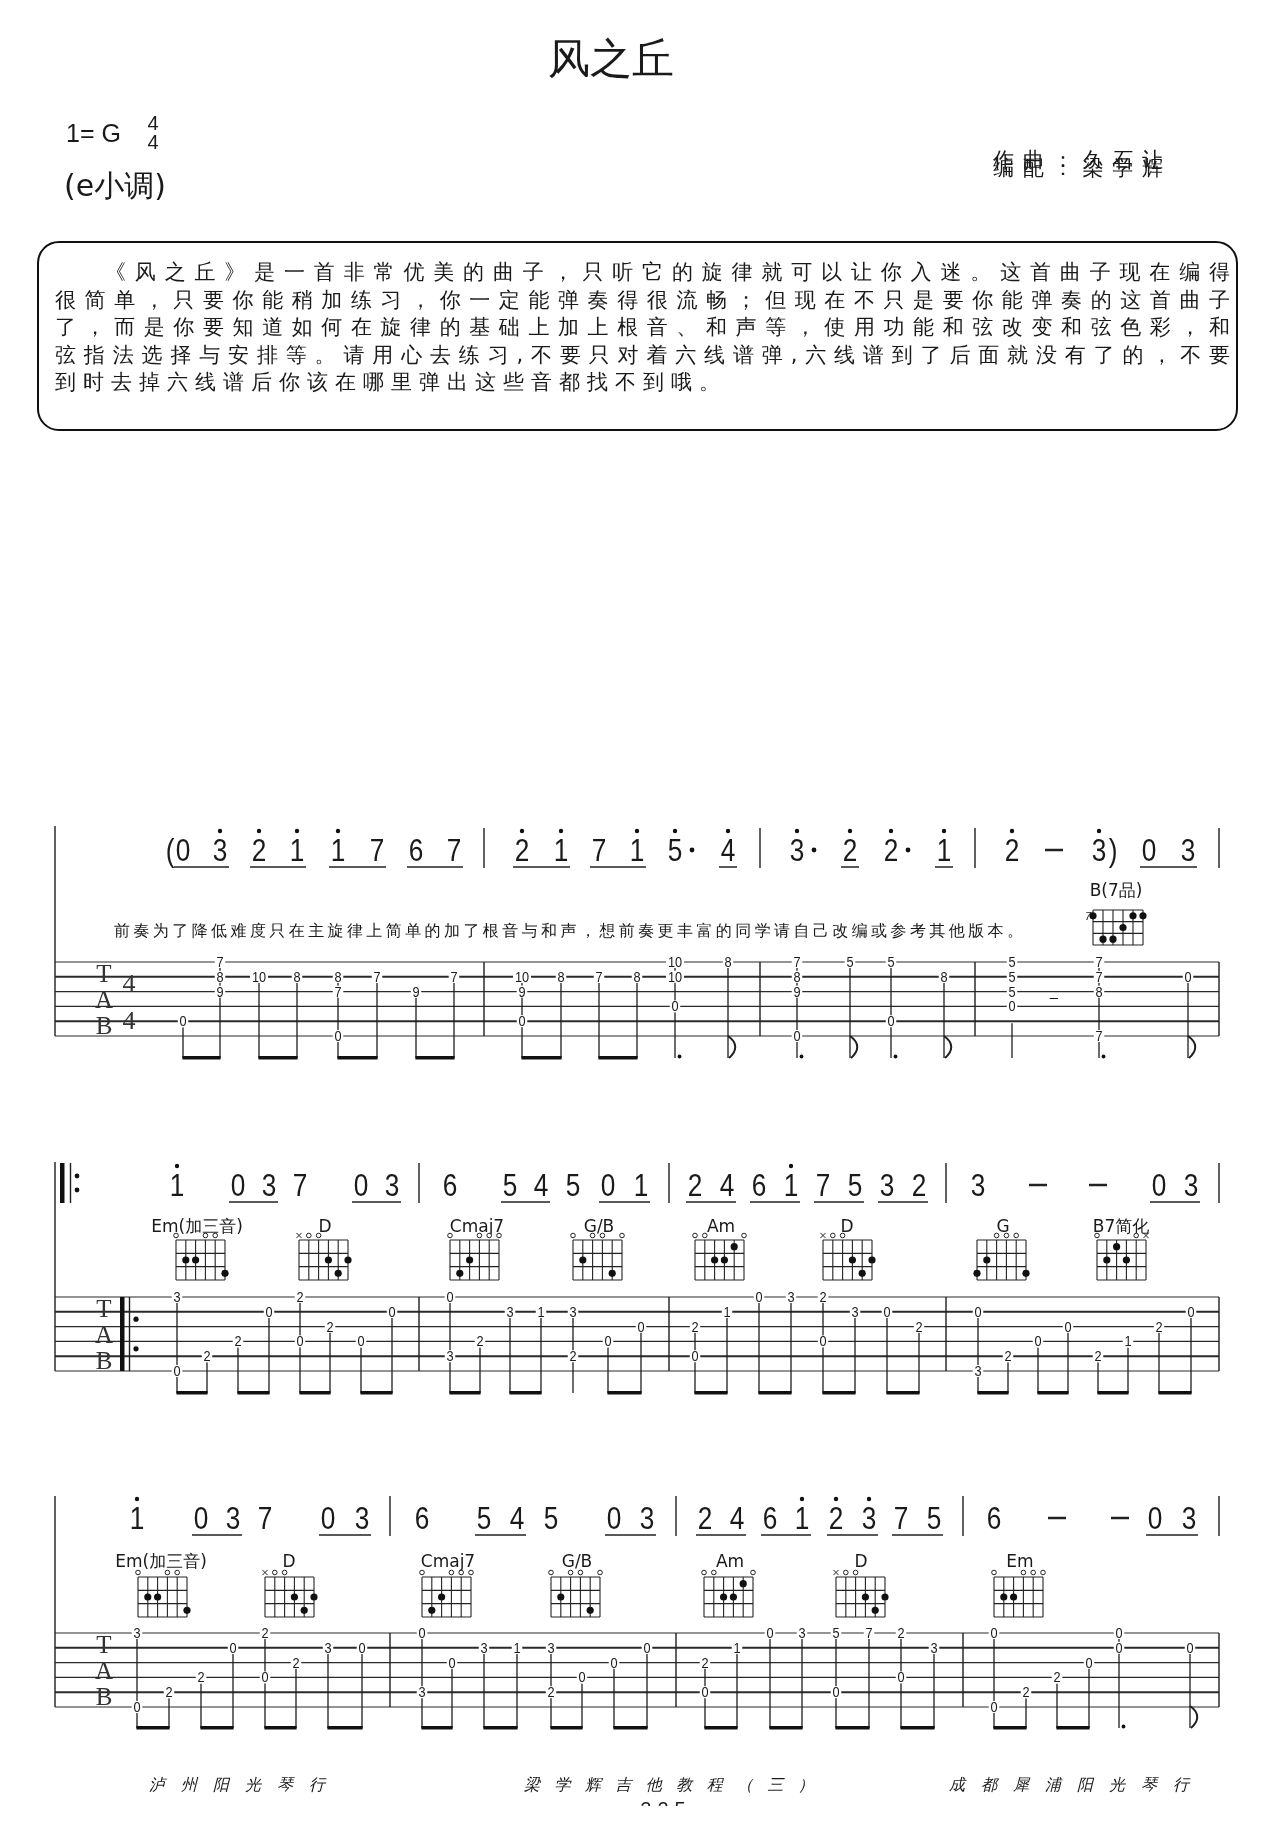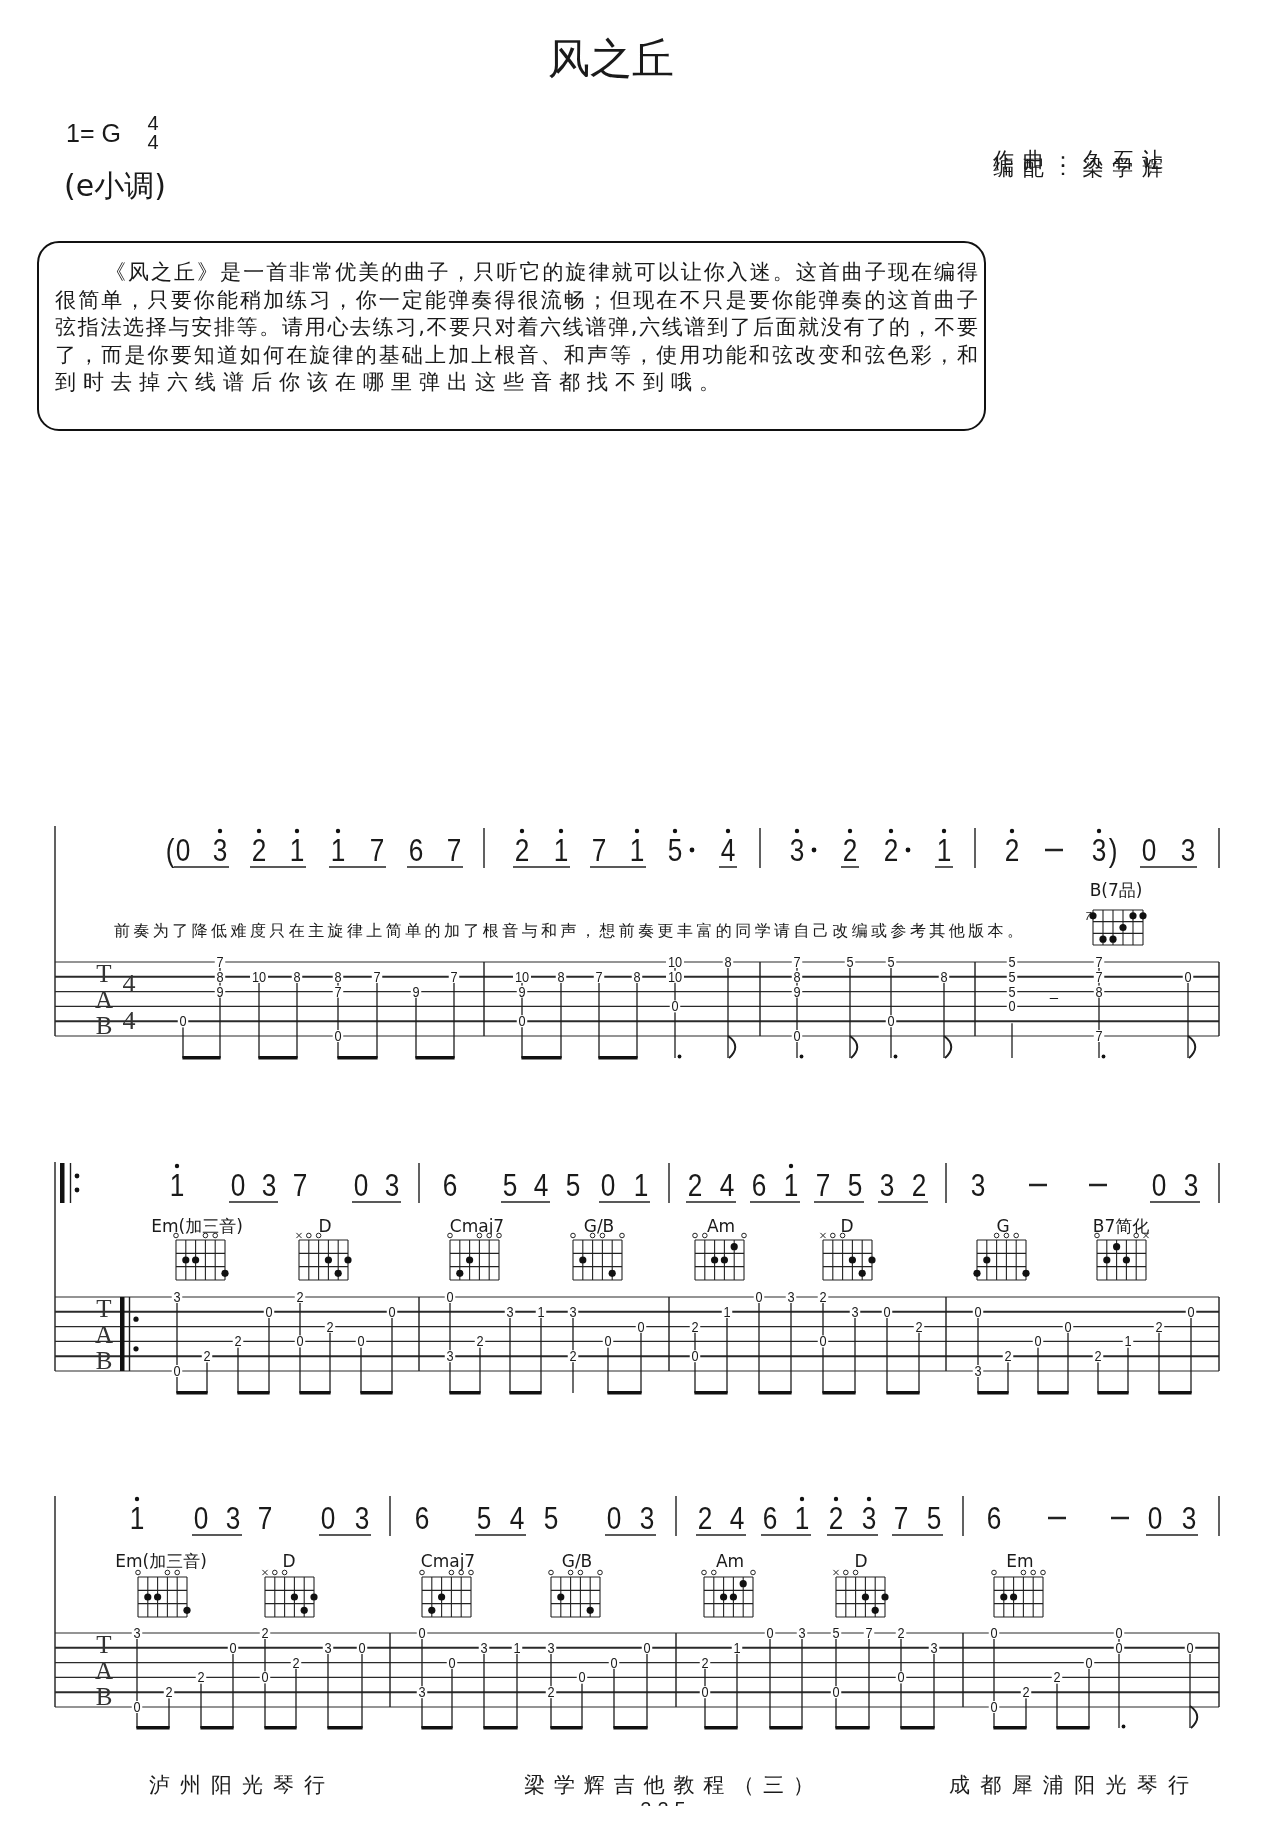--- a/index.html
+++ b/index.html
@@ -8,27 +8,27 @@
   .abs{position:absolute;}
   .title{left:548px;top:34px;width:200px;height:50px;line-height:50px;font-size:42px;}
   .key{left:66px;top:118px;font-size:25px;line-height:30px;font-family:"Liberation Sans",sans-serif;}
   .ts{left:144px;width:18px;text-align:center;font-size:20px;line-height:20px;font-family:"Liberation Sans",sans-serif;}
   .ts-top{top:113px;}
   .ts-bot{top:132px;}
   .mode{left:64px;top:171px;font-size:30px;line-height:30px;}
   .credit{left:993px;width:170px;font-size:21px;line-height:26px;text-align:justify;text-align-last:justify;}
   .composer{top:117px;margin-top:30px;}
   .arranger{top:155px;}
-  .intro-box{left:37px;top:241px;width:949px;height:190px;box-sizing:border-box;border:2px solid #111;
+  .intro-box{left:37px;top:241px;width:1201px;height:190px;box-sizing:border-box;border:2px solid #111;
              border-radius:22px;padding:16px 6px 0 16px;}
   .intro-box .ln{font-size:21px;line-height:27.5px;height:27.5px;text-align:justify;text-align-last:justify;}
   .intro-box .ln.first{text-indent:50px;}
   .intro-box .ln.last{text-align:left;text-align-last:left;letter-spacing:7px;}
   .annotation{left:114px;top:900px;width:909px;font-size:16px;line-height:22px;text-align:justify;text-align-last:justify;margin-top:20px;}
-  .footer{top:1770px;font-size:21px;line-height:30px;font-family:"DejaVu Serif",serif;text-align:justify;text-align-last:justify;}
+  .footer{top:1770px;font-size:16px;line-height:30px;font-family:"DejaVu Serif",serif;text-align:justify;text-align-last:justify;font-style:italic;}
   .f-left{left:149px;width:176px;}
   .f-center{left:524px;width:290px;}
   .f-right{left:949px;width:240px;}
   .pageno-clip{left:630px;top:1797px;width:72px;height:9px;overflow:hidden;}
   .pageno{display:block;text-align:center;font-size:20px;line-height:24px;font-family:"Liberation Sans",sans-serif;letter-spacing:6px;}
   #score-svg{position:absolute;left:0;top:0;width:1272px;height:1840px;pointer-events:none;}
   #score-svg .staff{stroke:#2a2a2a;stroke-width:1.2;}
   #score-svg .staff.bold{stroke-width:2;}
   #score-svg .thin{stroke:#1e1e1e;stroke-width:1.4;}
   #score-svg .stem{stroke:#1e1e1e;stroke-width:1.3;}
@@ -56,22 +56,22 @@
   <div class="abs key">1= G</div>
   <div class="abs ts ts-top">4</div>
   <div class="abs ts ts-bot">4</div>
   <div class="abs mode">(e小调)</div>
   <div class="abs credit composer">作曲：久石让</div>
   <div class="abs credit arranger">编配：梁学辉</div>
 
   <div class="abs intro-box">
     <div class="ln first">《风之丘》是一首非常优美的曲子，只听它的旋律就可以让你入迷。这首曲子现在编得</div>
     <div class="ln">很简单，只要你能稍加练习，你一定能弹奏得很流畅；但现在不只是要你能弹奏的这首曲子</div>
+    <div class="ln">了，而是你要知道如何在旋律的基础上加上根音、和声等，使用功能和弦改变和弦色彩，和</div>
     <div class="ln">弦指法选择与安排等。请用心去练习,不要只对着六线谱弹,六线谱到了后面就没有了的，不要</div>
-    <div class="ln">了，而是你要知道如何在旋律的基础上加上根音、和声等，使用功能和弦改变和弦色彩，和</div>
     <div class="ln last">到时去掉六线谱后你该在哪里弹出这些音都找不到哦。</div>
   </div>
 
   <svg id="score-svg" viewBox="0 0 1272 1840" xmlns="http://www.w3.org/2000/svg">
       <g>
         <line x1="55" y1="826" x2="55" y2="1036" class="thin"></line>
         <g>
           <line x1="484" y1="828" x2="484" y2="868" class="thin"></line>
           <line x1="760" y1="828" x2="760" y2="868" class="thin"></line>
           <line x1="975" y1="828" x2="975" y2="868" class="thin"></line>

